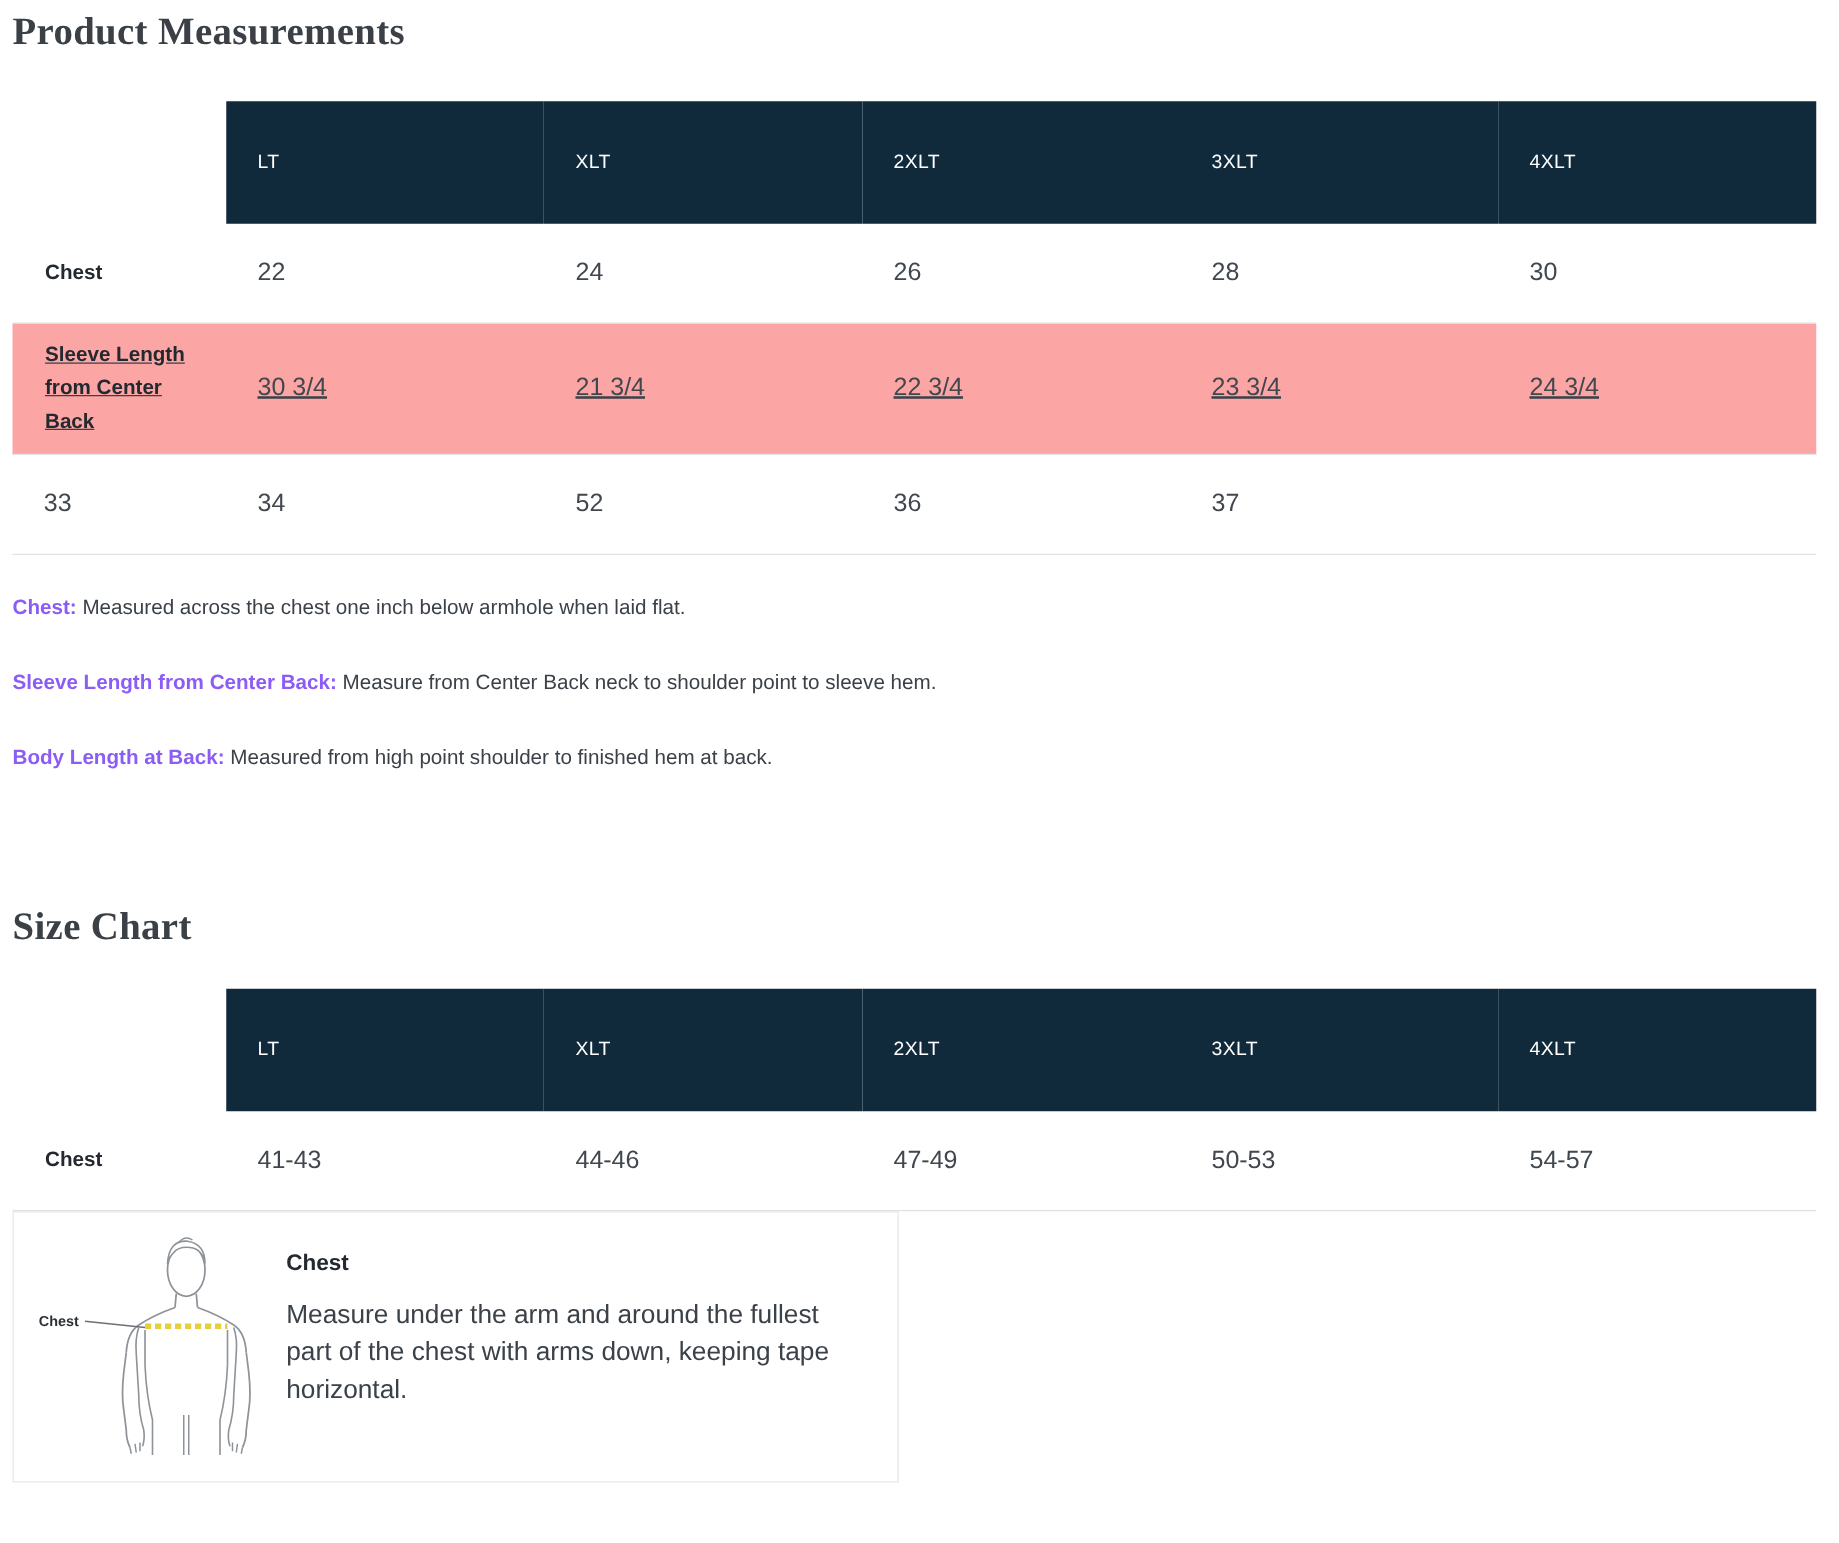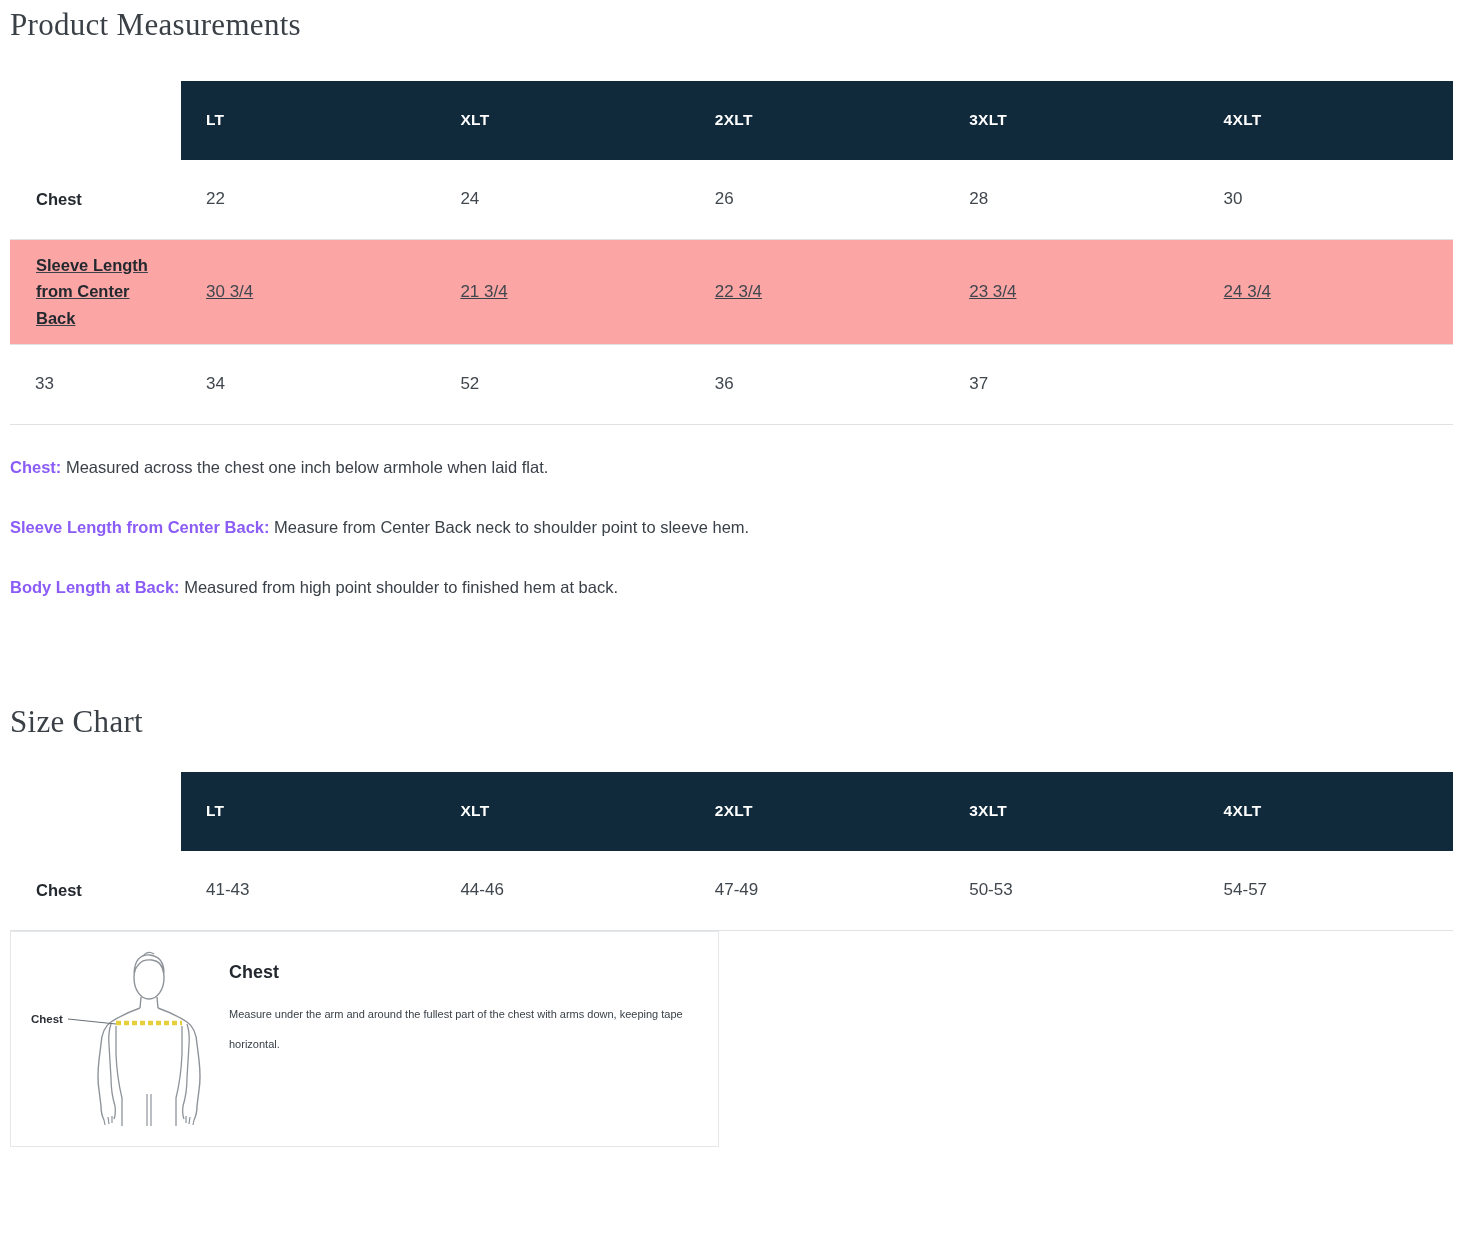--- a/index.html
+++ b/index.html
@@ -7,63 +7,63 @@
   body {
     font-family: "Liberation Sans", sans-serif;
     color: #3a4148;
     width: 1471px;
   }
   .page { padding: 6px 18px 15px 10px; }
 
   .serif-title {
     font-family: "Liberation Serif", "DejaVu Serif", serif;
     font-size: 31px;
-    font-weight: 400;
+    font-weight: 700;
     color: #3a4046;
     letter-spacing: .3px;
     line-height: 1.25;
   }
   h1.serif-title { margin: 0 0 36px 0; }
   h2.serif-title { margin: 104px 0 30px 0; }
   h2.how-title { margin-top: 74px; }
 
   
   .table { width: 100%; }
   .trow {
     display: grid;
     grid-template-columns: 171px repeat(5, 1fr);
     align-items: center;
   }
   .thead .th {
     background: #102a3c;
     color: #ffffff;
-    font-weight: bold;
+    font-weight: normal;
     font-size: 15.5px;
     letter-spacing: .3px;
-    height: 79px;
+    height: 98px;
     display: flex;
     align-items: center;
     padding-left: 25px;
   }
   .thead .th.empty { background: transparent; padding-left: 0; }
   .tbody-row {
     min-height: 80px;
     border-bottom: 1px solid #dfe2e5;
   }
   .tbody-row.striped { background: #fca5a5; text-decoration: underline; }
   .tlabel {
     font-weight: bold;
     color: #23292f;
     font-size: 16.5px;
     line-height: 1.62;
     padding: 12px 18px 12px 26px;
   }
   .tcell {
     color: #40474e;
-    font-size: 17px;
+    font-size: 20px;
     padding-left: 25px;
   }
 
   
   .notes { margin-top: 31px; }
   .note {
     font-size: 16.5px;
     color: #3a4148;
     line-height: 1.4;
     margin-bottom: 37px;
@@ -81,21 +81,21 @@
   }
   .figure-wrap { width: 198px; flex: 0 0 198px; }
   .card-text { padding: 14px 10px 0 0; flex: 1; }
   .card-heading {
     font-size: 18px;
     font-weight: bold;
     color: #23292f;
   }
   .card-body {
     margin-top: 16px;
-    font-size: 11px;
+    font-size: 21px;
     line-height: 30px;
     color: #3a4148;
     max-width: 460px;
   }
 </style>
 </head>
 <body>
 
 <div class="page">
 

